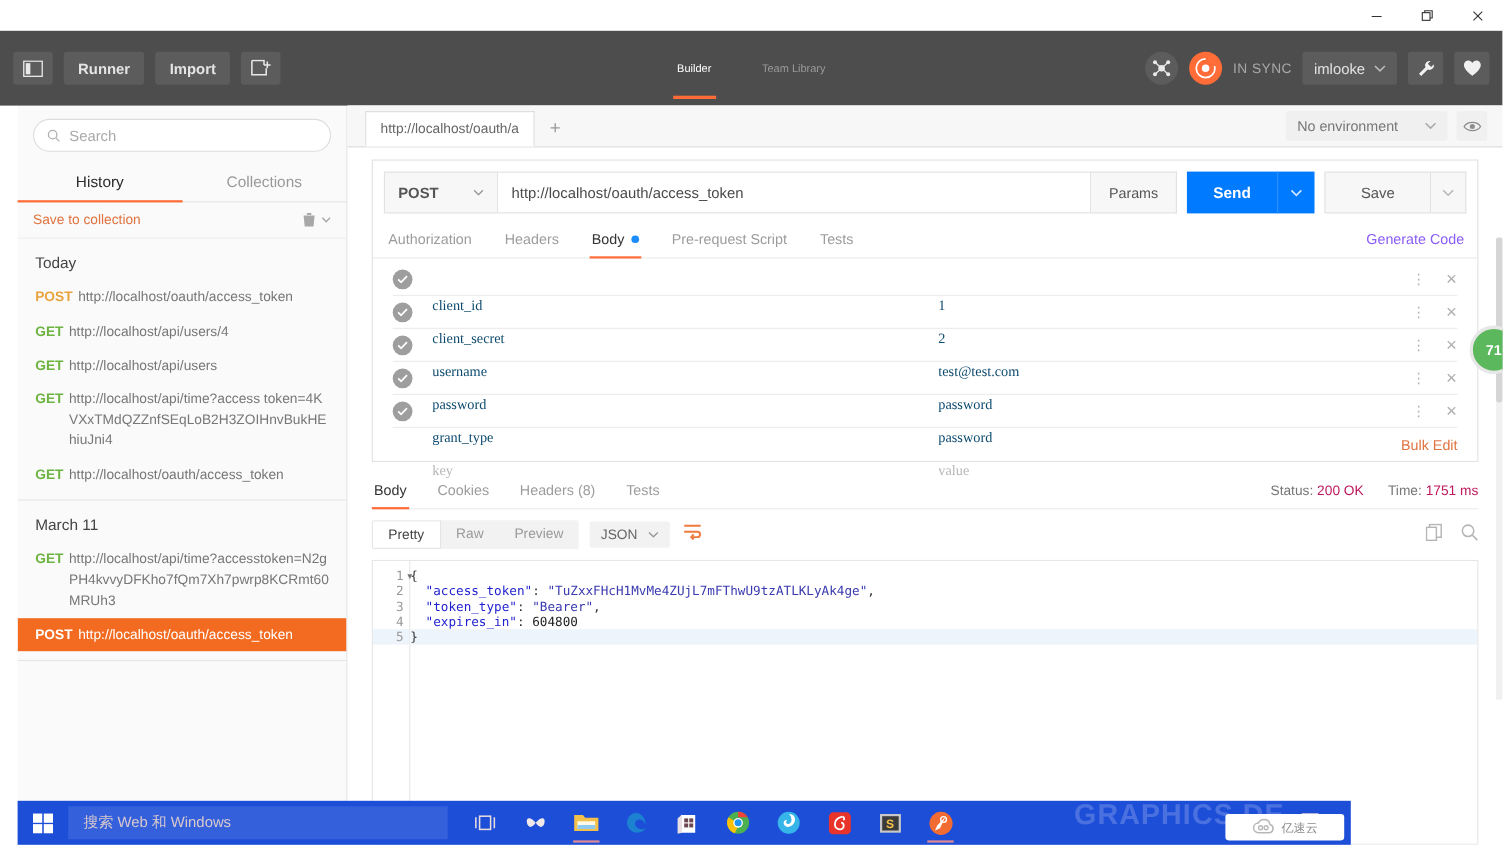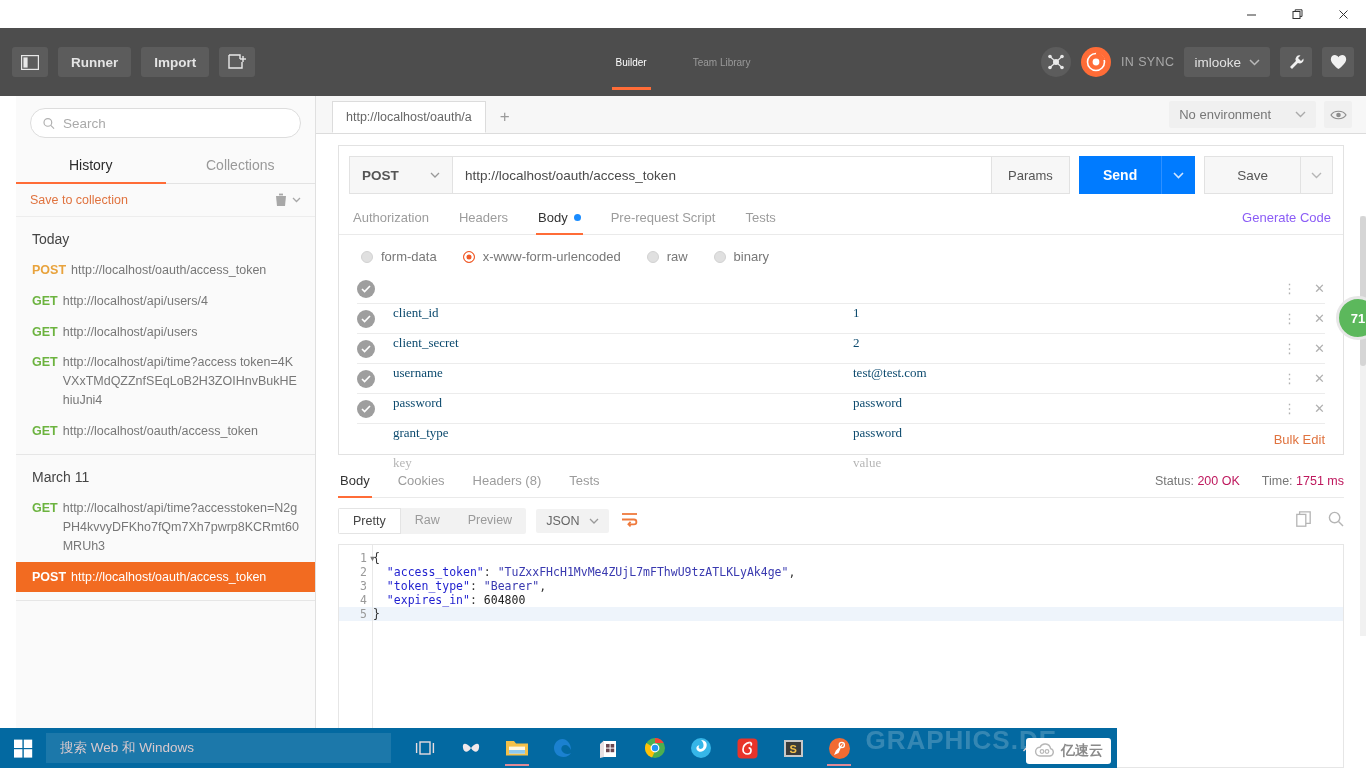--- a/index.html
+++ b/index.html
@@ -320,22 +320,22 @@
     position: absolute; right: 0; top: 120px; width: 6px; height: 420px;
     background: #f1f1f1;
   }
   .scroll-thumb {
     position: absolute; right: 0; top: 120px; width: 6px; height: 150px;
     background: #d5d5d5; border-radius: 3px;
   }
 
   
   .taskbar {
-    position: absolute; left: 0; bottom: 0; width: 1117px; height: 40px;
-    background: #0369a1; display: flex; align-items: center;
+    position: absolute; left: 16px; bottom: 0; width: 1212px; height: 40px;
+    background: #1d4ed8; display: flex; align-items: center;
   }
   .tb-start {
     width: 46px; height: 40px; display: flex; align-items: center; justify-content: center;
     cursor: pointer;
   }
   .tb-search {
     width: 345px; height: 30px; background: rgba(255,255,255,0.10);
     display: flex; align-items: center; padding-left: 14px;
     color: #d9c9cd; font-size: 13.5px; cursor: pointer;
   }
@@ -344,22 +344,22 @@
     width: 40px; height: 40px; display: flex; align-items: center; justify-content: center;
     cursor: pointer; position: relative;
   }
   .tb-ico.run::after {
     content: ""; position: absolute; bottom: 2px; left: 8px; right: 8px;
     height: 2px; background: #e08a96;
   }
   .tray { margin-left: auto; display: flex; align-items: center; gap: 10px; padding-right: 6px; color: #e3d5d8; font-size: 13px; }
   .watermark {
     position: absolute; right: 6px; bottom: 4px; display: flex; align-items: center;
-    gap: 5px; background: #fff; padding: 4px 8px; border-radius: 3px;
-    color: #8a8a8a; font-size: 14px; font-weight: bold;
+    gap: 5px; background: #fff; padding: 4px 24px; border-radius: 3px;
+    color: #8a8a8a; font-size: 11px;
   }
   .wm-big {
     position: absolute; right: 60px; bottom: 12px; color: rgba(255,255,255,0.20);
     font-size: 26px; font-weight: bold; letter-spacing: 1px; pointer-events: none;
   }
 </style>
 </head>
 <body>
 
 <div class="titlebar">
@@ -579,38 +579,20 @@
         </div>
         <div class="req-tab">
           <span>Pre-request Script</span>
         </div>
         <div class="req-tab">
           <span>Tests</span>
         </div>
         <div class="gen-code">Generate Code</div>
       </div>
 
-      <div class="radio-row">
-        <div class="radio-opt">
-          <span class="radio"></span>
-          <span>form-data</span>
-        </div>
-        <div class="radio-opt">
-          <span class="radio on"></span>
-          <span>x-www-form-urlencoded</span>
-        </div>
-        <div class="radio-opt">
-          <span class="radio"></span>
-          <span>raw</span>
-        </div>
-        <div class="radio-opt">
-          <span class="radio"></span>
-          <span>binary</span>
-        </div>
-      </div>
 
       <div class="kv-table">
 
         <div class="kv-row">
           <span class="kv-check">
             <svg width="10" height="8" viewBox="0 0 10 8">
                 <polyline points="1,4 3.6,6.6 9,1" fill="none" stroke="#fff" stroke-width="1.6"></polyline>
               </svg>
           </span>
           <input class="kv-key" value="client_id" style="">

